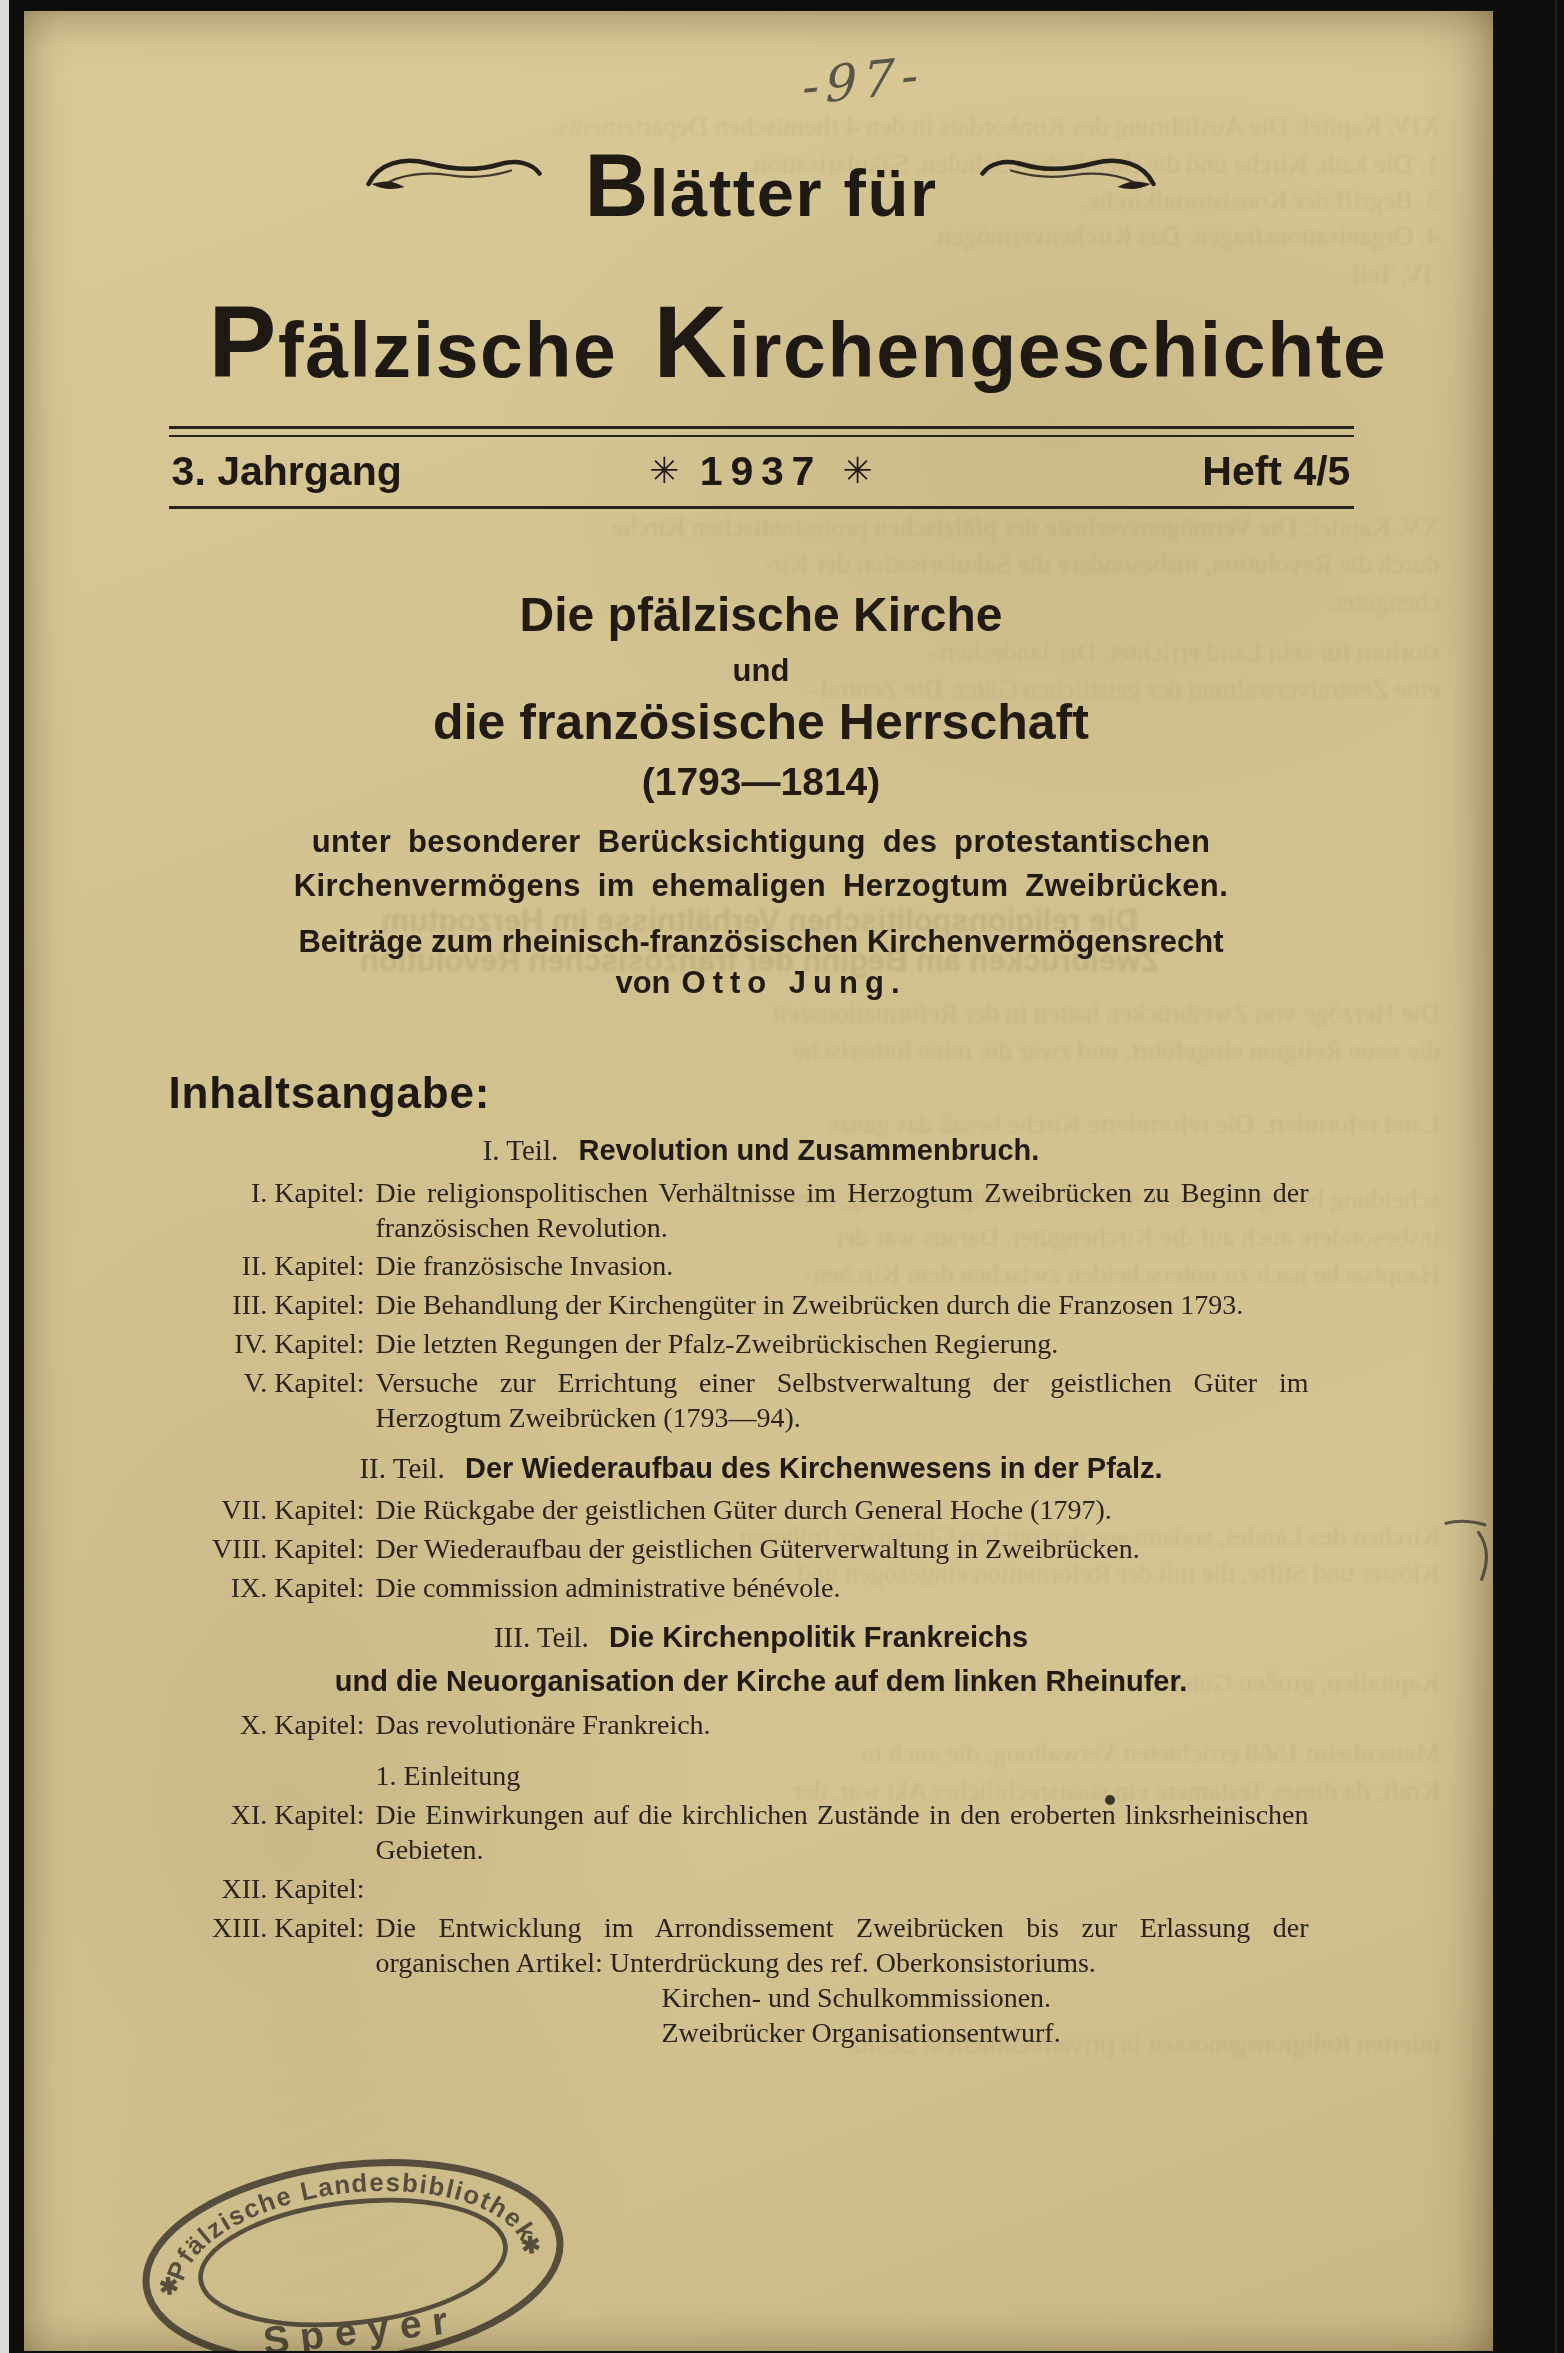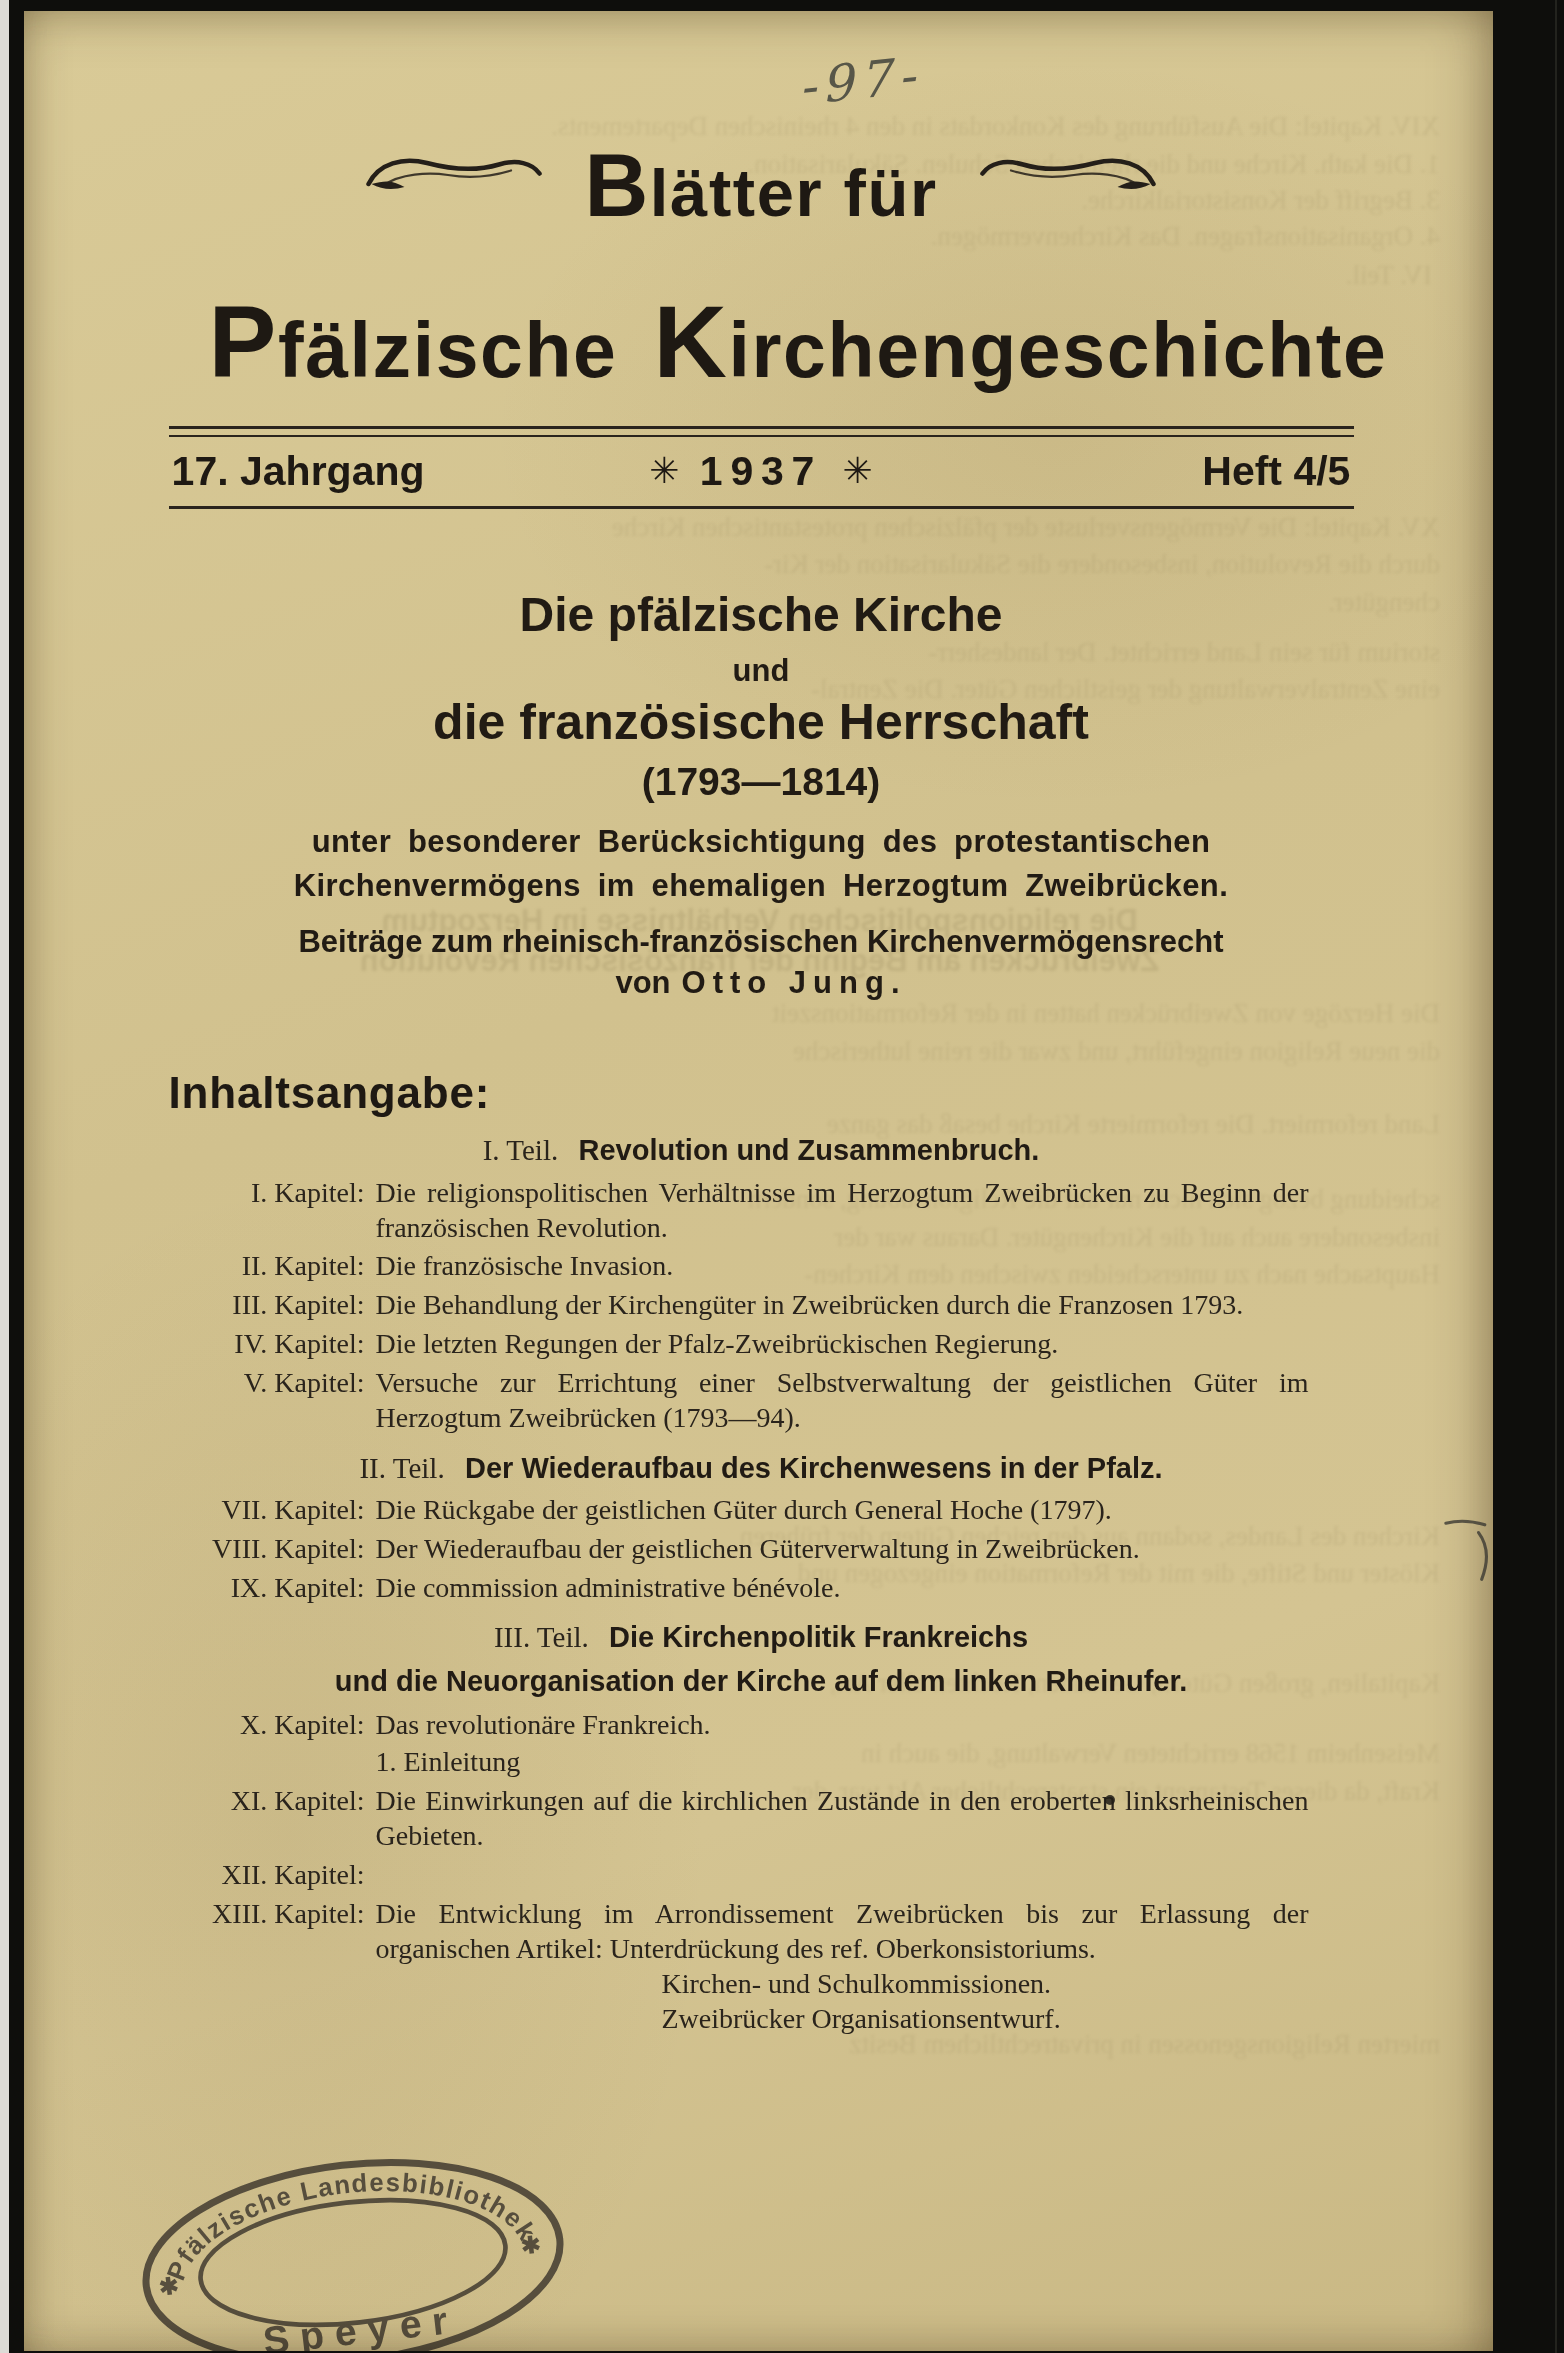--- a/index.html
+++ b/index.html
@@ -90,21 +90,21 @@
   .toc-heading { margin-top:66px; font-size:44px; font-weight:700; color:#1e1913; letter-spacing:0.8px; }
   .toc { font-family:"Liberation Serif", serif; font-size:28px; line-height:35px; color:#2a241c; }
   .part-head { text-align:center; margin:15.6px 0 6.3px; font-size:29px; white-space:nowrap; }
   .part-label { font-family:"Liberation Serif", serif; }
   .part-title { font-family:"Liberation Sans", sans-serif; font-weight:700; margin-left:20.3px; color:#211b14; }
   .part-head2 { text-align:center; font-family:"Liberation Sans", sans-serif; font-weight:700; font-size:29px; line-height:38px; margin-bottom:7.8px; color:#211b14; }
   .chapter { display:flex; margin-top:3.9px; }
   .chap-label { flex:none; width:207px; text-align:right; padding-right:11px; }
   .chap-body { flex:1; padding-right:45px; }
   .chap-text { text-align:justify; }
-  .chap-sub { margin-top:2px; }
+  .chap-sub { margin-top:16px; }
   .chap-sub.hang { padding-left:45px; text-indent:-45px; text-align:justify; }
   .chap-cont { margin-left:286px; }
 
   
   .ink-dot { position:absolute; z-index:2; left:1081px; top:1784px; width:10.2px; height:10.2px; border-radius:50%; background:#201c16; opacity:.85; }
   .pen-mark { position:absolute; z-index:2; left:1420px; top:1506px; width:52px; height:67px; opacity:.8; }
 
   
   .stamp {
     position:absolute; z-index:3; left:110px; top:2145px; width:438px; height:213px;
@@ -169,21 +169,21 @@
         </svg>
       </div>
       <div class="mast-line2">
         <span class="initcap w1">Pfälzische</span><span class="initcap">Kirchengeschichte</span>
       </div>
     </header>
 
     <div class="rule-double"></div>
 
     <div class="issue-line">
-      <span class="vol">17. Jahrgang</span>
+      <span class="vol">3. Jahrgang</span>
       <span class="year-group"><span class="orn">✳</span><span>1937</span><span class="orn">✳</span></span>
       <span class="issue">Heft 4/5</span>
     </div>
 
     <div class="rule-single"></div>
 
     <section class="title-block">
       <div class="tb1">Die pfälzische Kirche</div>
       <div class="tb2">und</div>
       <div class="tb3">die französische Herrschaft</div>

